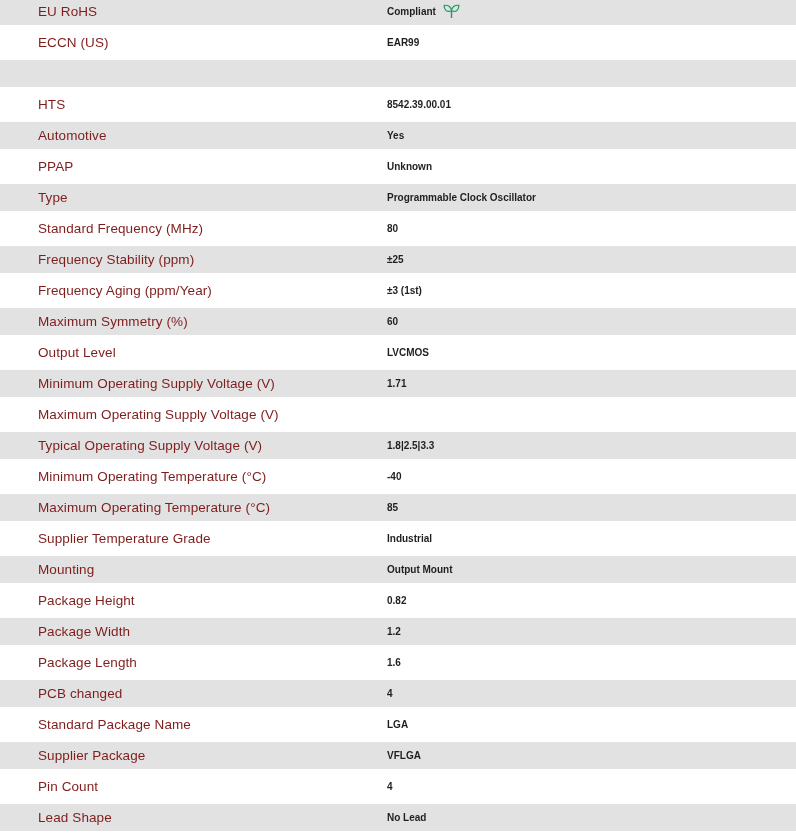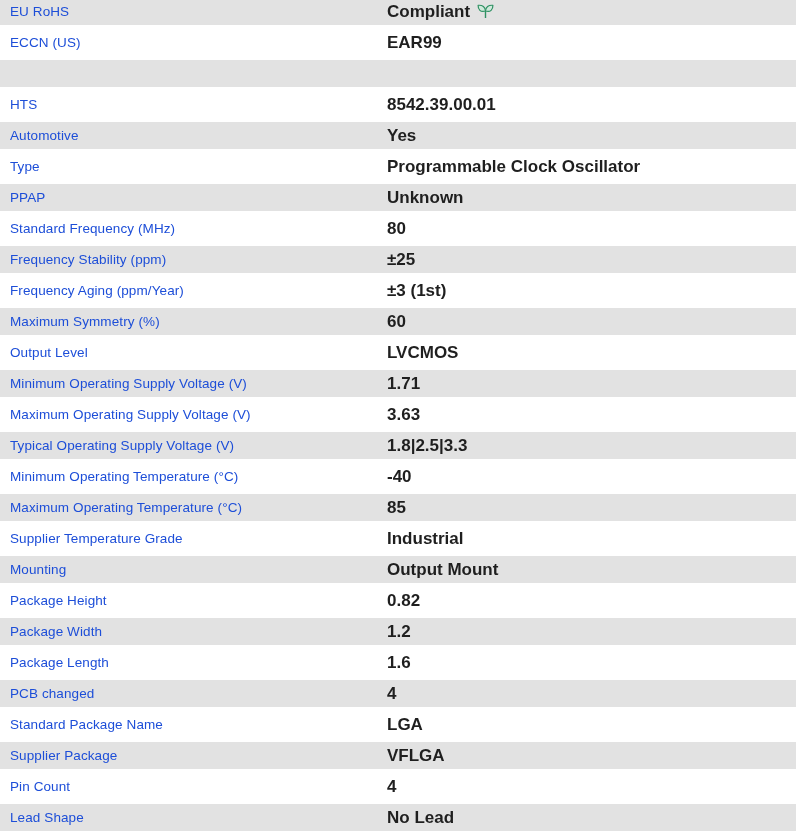--- a/index.html
+++ b/index.html
@@ -23,34 +23,34 @@
     height: 31px;
     box-sizing: border-box;
   }
   .row:nth-child(odd) {
     background: #e2e2e2;
     border-top: 2px solid #ffffff;
     border-bottom: 2px solid #ffffff;
   }
   .cell-label {
     width: 387px;
-    padding-left: 10px;
+    padding-left: 38px;
     box-sizing: border-box;
     font-size: 13.5px;
     letter-spacing: 0.1px;
-    color: #1d4ed8;
+    color: #7f1d1d;
     white-space: nowrap;
     overflow: hidden;
   }
   .cell-value {
     flex: 1;
     display: flex;
     align-items: center;
     gap: 7px;
-    font-size: 17px;
+    font-size: 10px;
     font-weight: 700;
     color: #1f1f1f;
     white-space: nowrap;
     overflow: hidden;
   }
   .leaf-icon {
     display: inline-block;
     line-height: 0;
   }
 </style>
@@ -92,34 +92,34 @@
     </div>
 
     <div class="row">
       <div class="cell-label">Automotive</div>
       <div class="cell-value">
           <span>Yes</span>
         </div>
     </div>
 
     <div class="row">
+      <div class="cell-label">PPAP</div>
+      <div class="cell-value">
+          <span>Unknown</span>
+        </div>
+    </div>
+
+    <div class="row">
       <div class="cell-label">Type</div>
       <div class="cell-value">
           <span>Programmable Clock Oscillator</span>
         </div>
     </div>
 
     <div class="row">
-      <div class="cell-label">PPAP</div>
-      <div class="cell-value">
-          <span>Unknown</span>
-        </div>
-    </div>
-
-    <div class="row">
       <div class="cell-label">Standard Frequency (MHz)</div>
       <div class="cell-value">
           <span>80</span>
         </div>
     </div>
 
     <div class="row">
       <div class="cell-label">Frequency Stability (ppm)</div>
       <div class="cell-value">
           <span>±25</span>
@@ -149,23 +149,20 @@
 
     <div class="row">
       <div class="cell-label">Minimum Operating Supply Voltage (V)</div>
       <div class="cell-value">
           <span>1.71</span>
         </div>
     </div>
 
     <div class="row">
       <div class="cell-label">Maximum Operating Supply Voltage (V)</div>
-      <div class="cell-value">
-          <span>3.63</span>
-        </div>
     </div>
 
     <div class="row">
       <div class="cell-label">Typical Operating Supply Voltage (V)</div>
       <div class="cell-value">
           <span>1.8|2.5|3.3</span>
         </div>
     </div>
 
     <div class="row">

